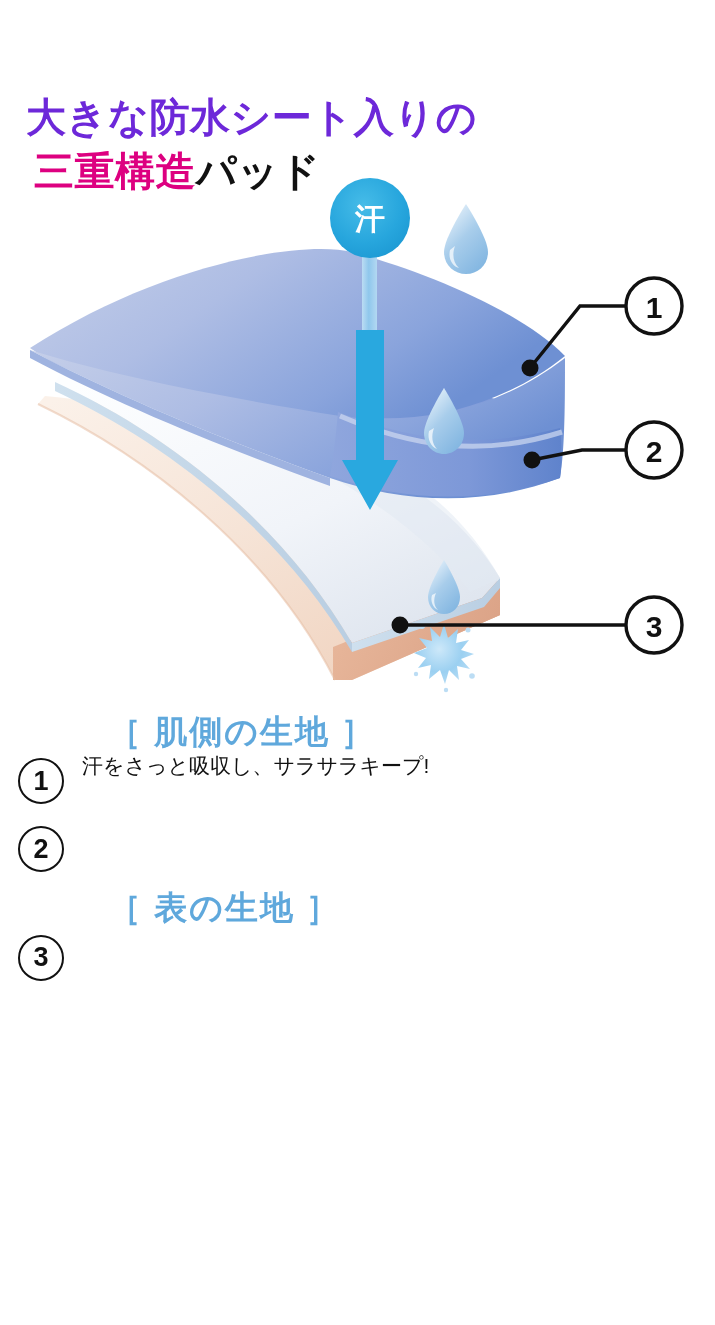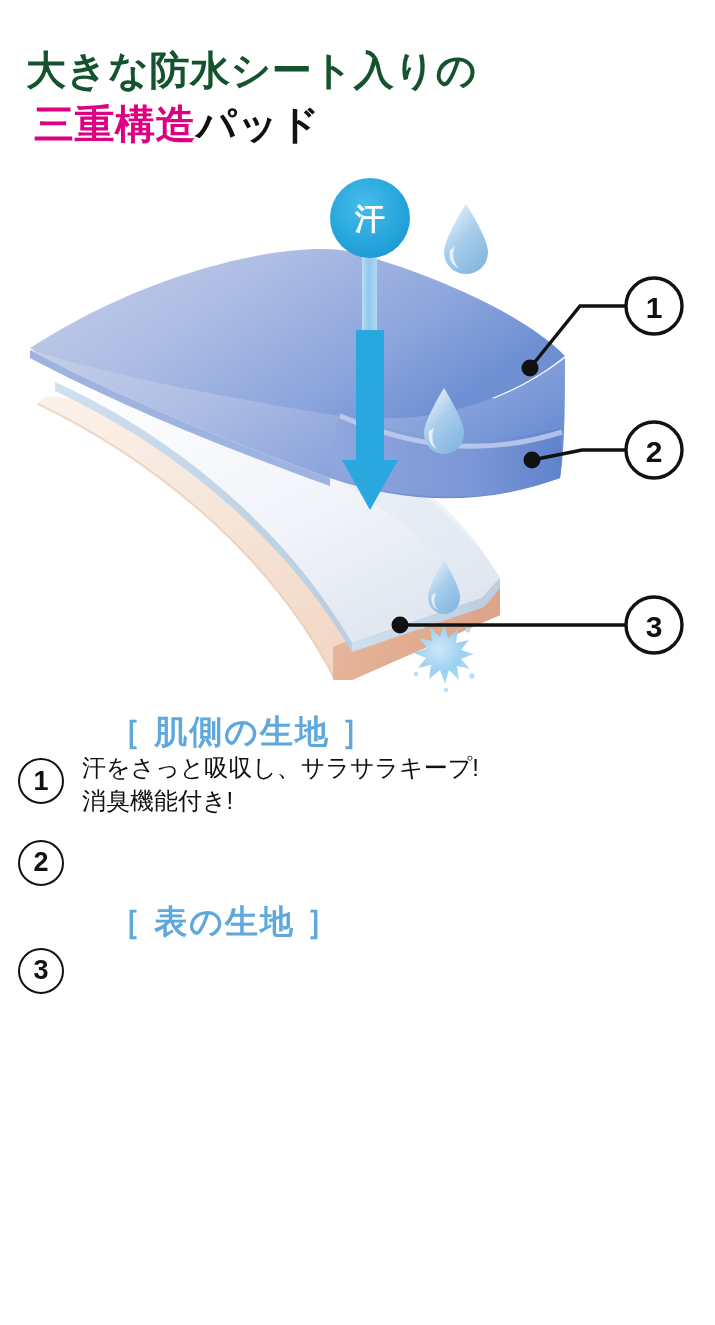--- a/index.html
+++ b/index.html
@@ -23,21 +23,21 @@
     top: 44px;
     width: 660px;
   }
   .title-line {
     font-size: 40px;
     font-weight: bold;
     line-height: 1.34;
     letter-spacing: 0.5px;
     white-space: nowrap;
   }
-  .title-line-1 { color: #14532d; }
+  .title-line-1 { color: #6d28d9; margin-top: 47px; }
   .title-line-2 { color: #111111; }
   .title-accent { color: #DD0080; margin-left: 8px; }
 
   
   .diagram {
     position: absolute;
     left: 0;
     top: 160px;
     width: 715px;
     height: 540px;
@@ -79,21 +79,21 @@
     align-items: center;
     justify-content: center;
     font-size: 27px;
     font-weight: bold;
     color: #111111;
     margin-top: 6px;
     box-sizing: border-box;
   }
   .legend-lines {
     padding-left: 18px;
-    font-size: 24px;
+    font-size: 21px;
     line-height: 1.36;
     color: #111111;
     font-weight: 500;
   }
   .legend-lines div { white-space: nowrap; }
 
   .sweat-label {
     font-size: 30px;
     font-weight: bold;
     fill: #ffffff;
@@ -291,21 +291,20 @@
 </div>
 
 <div class="legend">
 
   <div class="legend-entry">
     <div class="legend-head">［ 肌側の生地 ］</div>
     <div class="legend-body-row">
       <div class="num-badge">1</div>
       <div class="legend-lines">
         <div>汗をさっと吸収し、サラサラキープ!</div>
-        <div>消臭機能付き!</div>
       </div>
     </div>
   </div>
 
   <div class="legend-entry">
     <div class="legend-body-row">
       <div class="num-badge">2</div>
     </div>
   </div>
 

